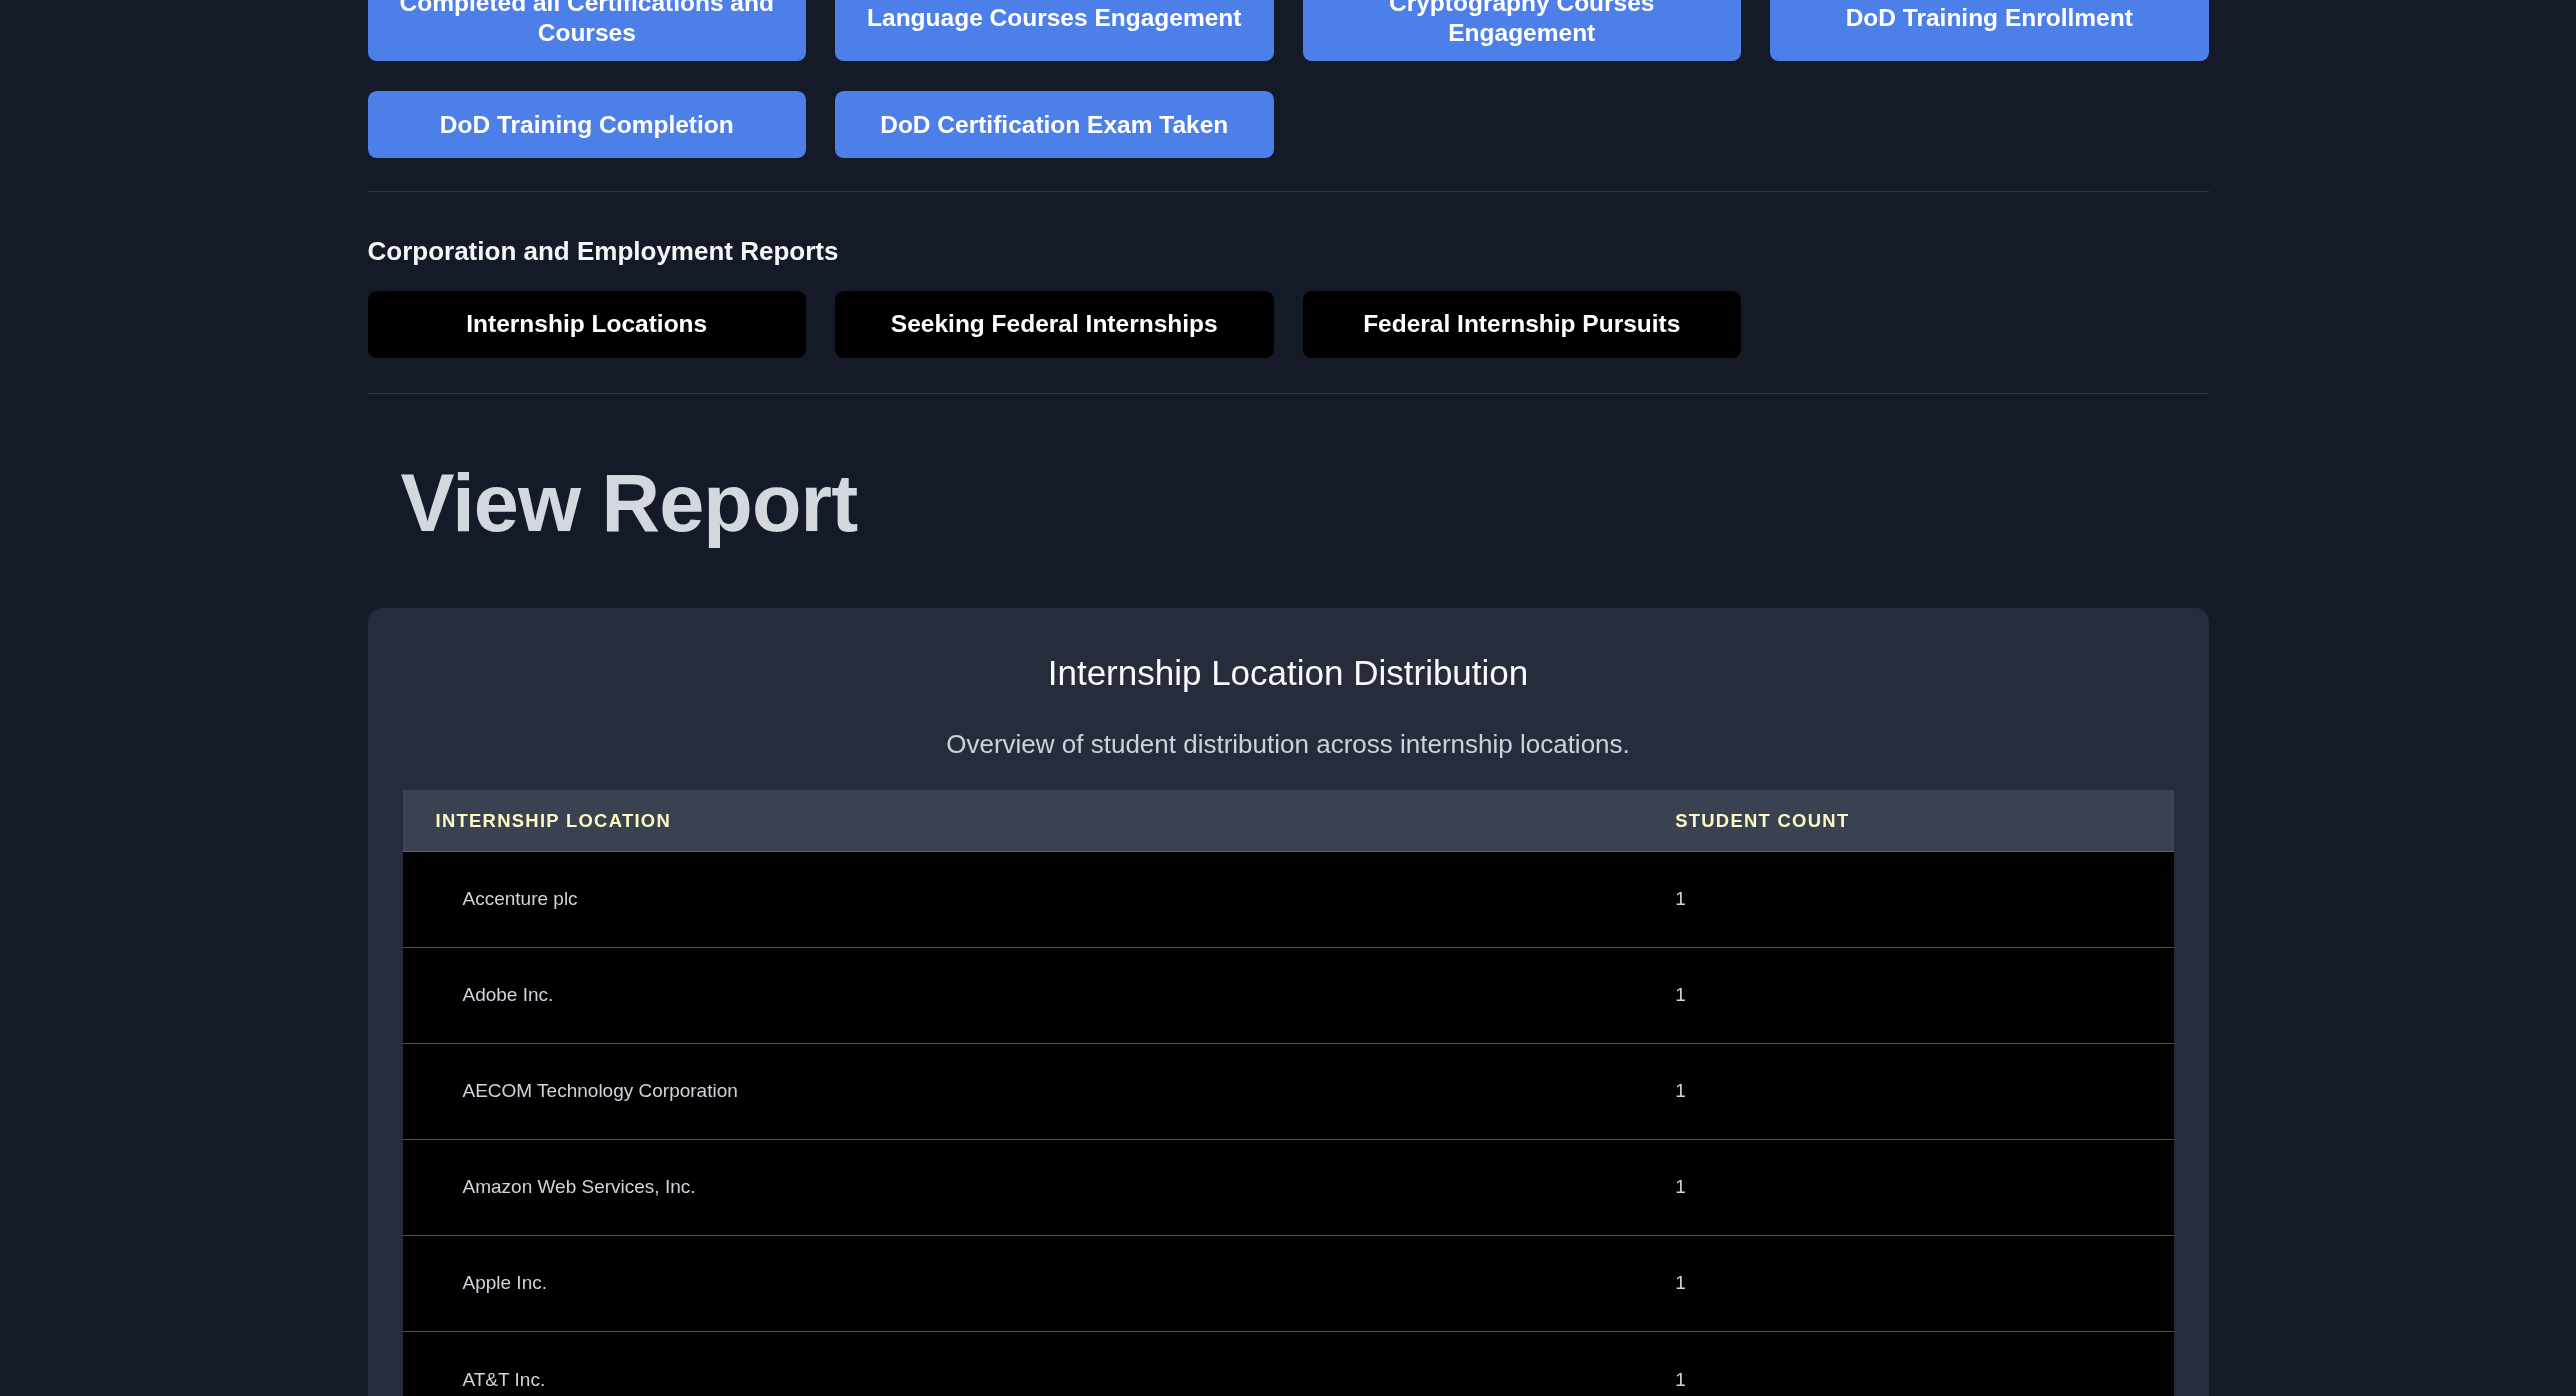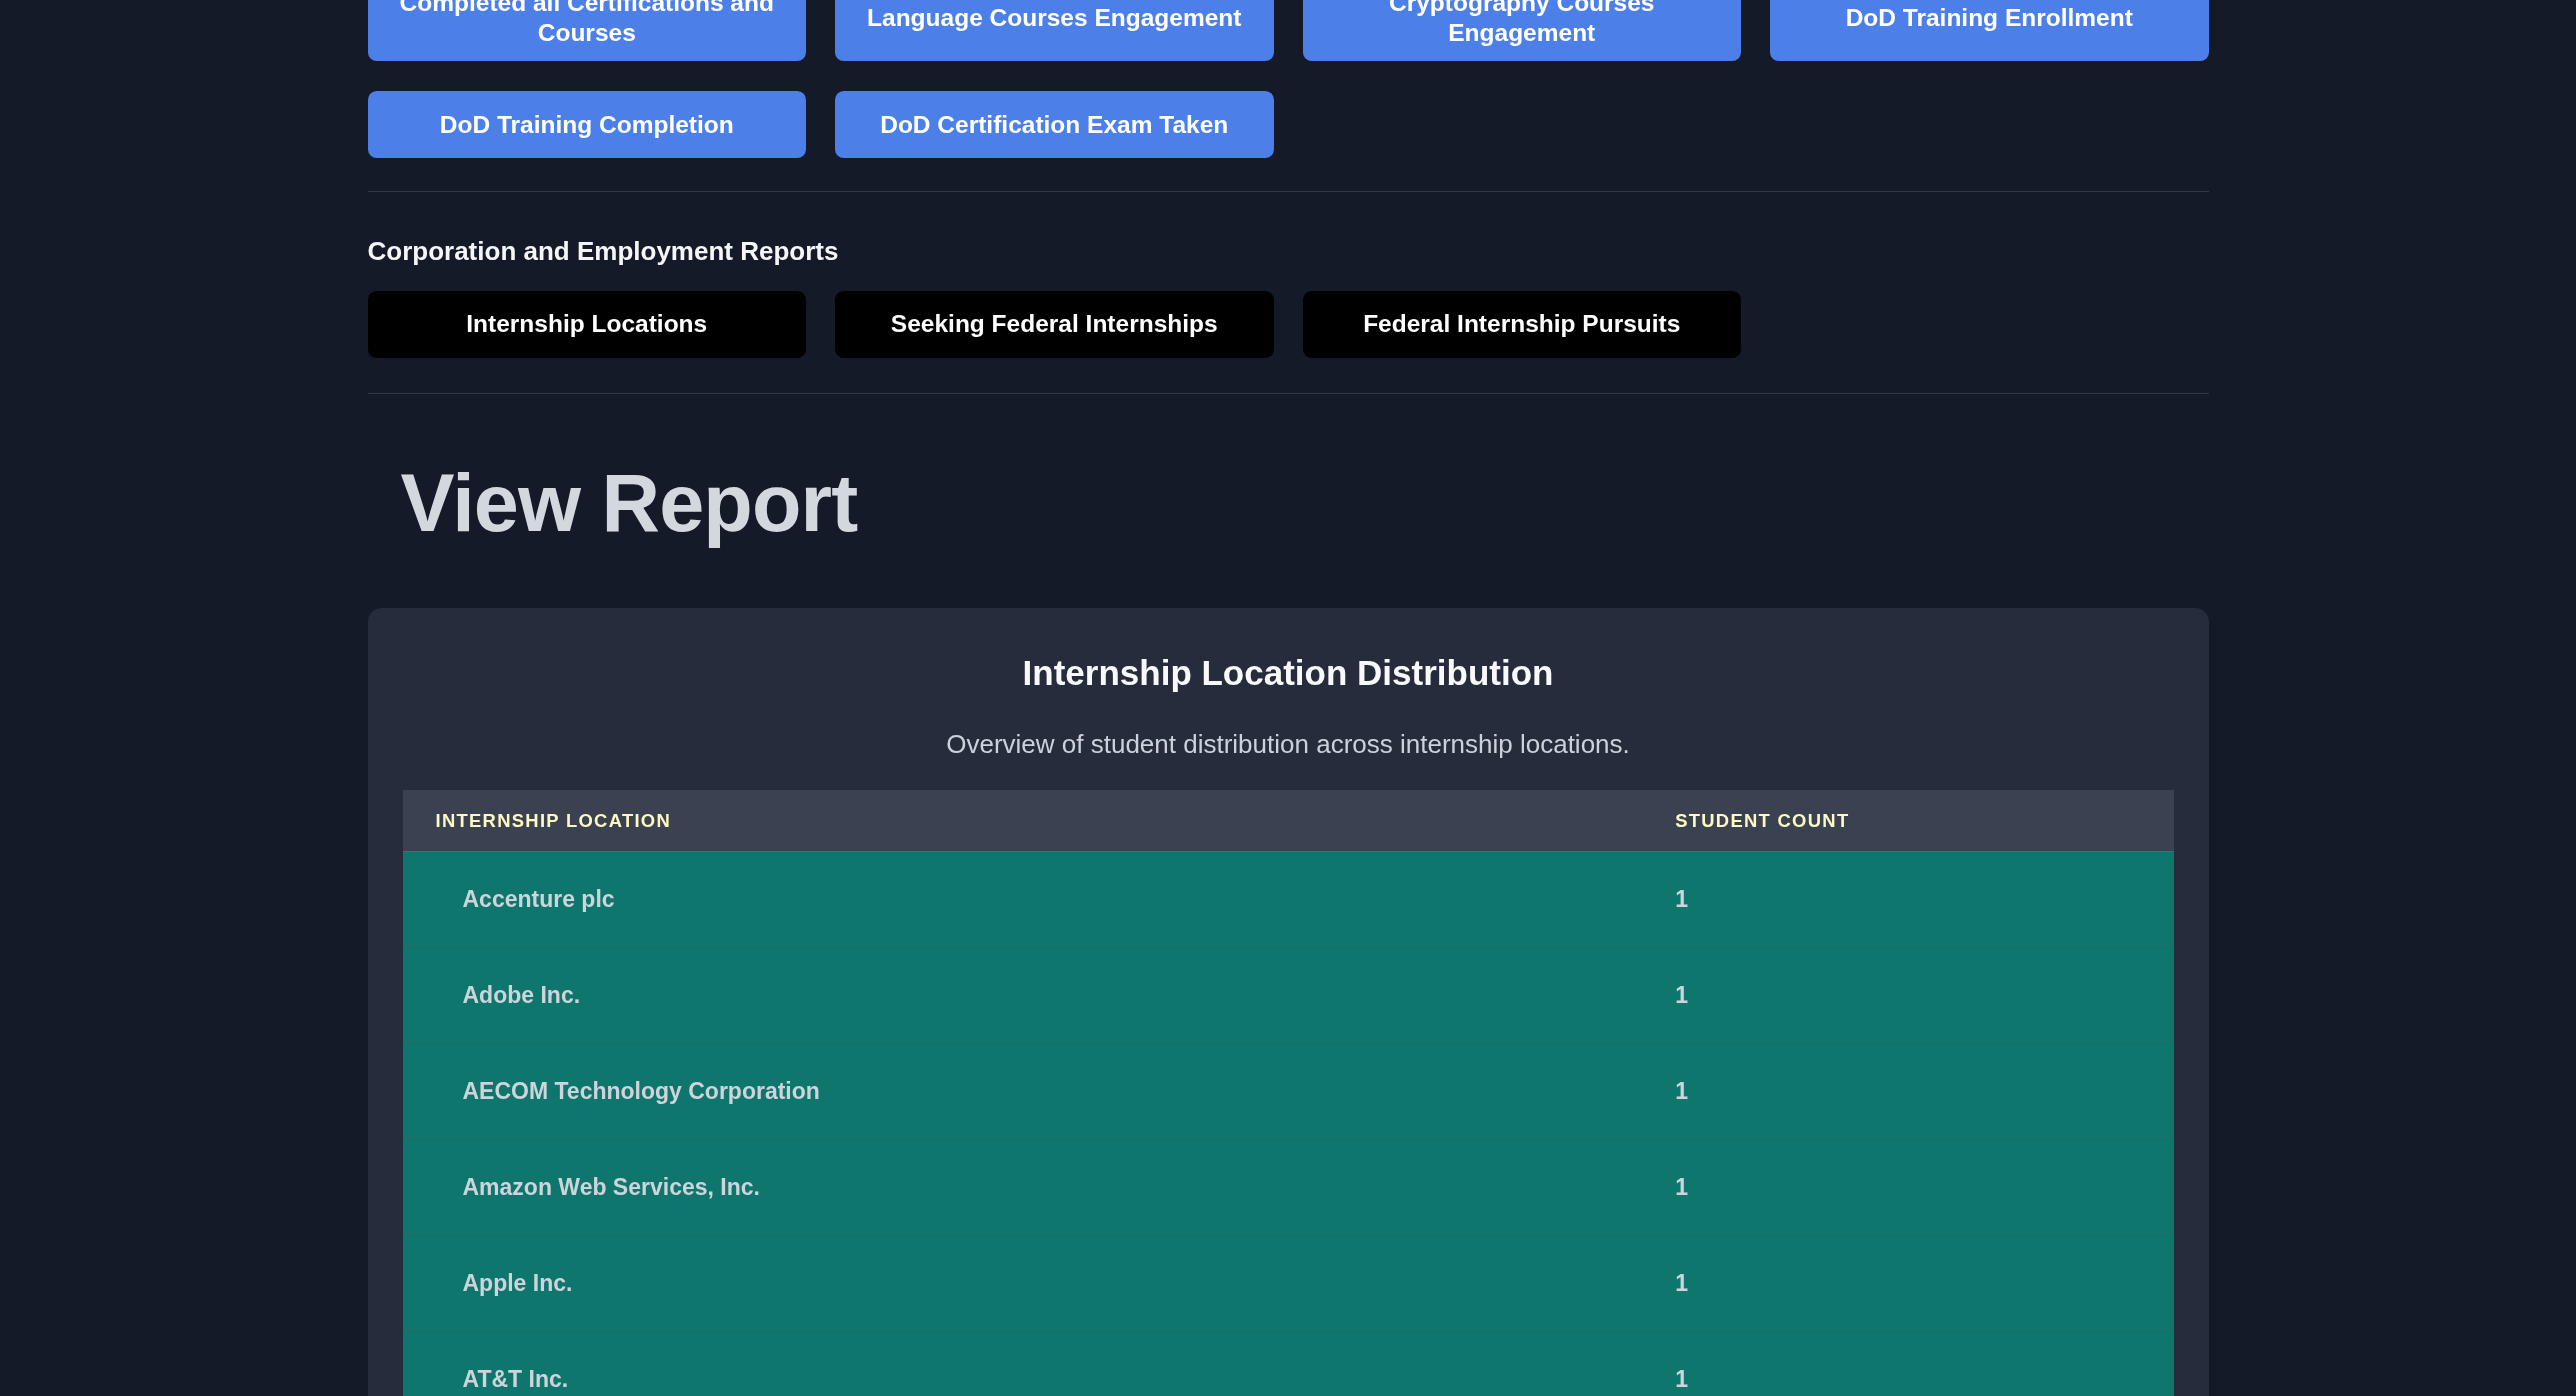--- a/index.html
+++ b/index.html
@@ -33,38 +33,38 @@
   .view-report {
     margin:65px 0 0 33px; font-size:81px; font-weight:700;
     line-height:1.1; color:#d2d8de; letter-spacing:-0.9px;
   }
 
   .card {
     margin-top:60px; background:#262c3b; border-radius:14px;
     padding:46px 35px 42px;
   }
   .card-title {
-    text-align:center; font-size:35px; font-weight:700; color:#f7f9fb; line-height:1.1;
+    text-align:center; font-size:35px; font-weight:400; color:#f7f9fb; line-height:1.1;
   }
   .card-subtitle {
     margin-top:37px; text-align:center; font-size:26px; font-weight:400;
     color:#ccd2da; line-height:1.2;
   }
 
   .table-wrap { margin-top:30px; }
   table { width:100%; border-collapse:collapse; table-layout:fixed; }
   col.c-loc { width:70%; } col.c-cnt { width:30%; }
   th {
     height:61px; background:#3a4150; text-align:left; vertical-align:middle;
     padding-left:33px; font-size:18.4px; font-weight:700;
     letter-spacing:1.3px; color:#fef9c3;
   }
   td {
-    height:96px; background:#0f766e; vertical-align:middle;
-    font-size:23px; font-weight:700; color:#ced4db; padding-left:33px;
+    height:96px; background:#000000; vertical-align:middle;
+    font-size:19px; font-weight:400; color:#ced4db; padding-left:33px;
   }
   td.loc { padding-left:60px; }
   tbody td { border-top:1.8px solid #4c5363; }
   tbody tr:first-child td { border-top:1.8px solid #5a6272; }
 </style>
 </head>
 <body>
 
 <div class="container">
 

